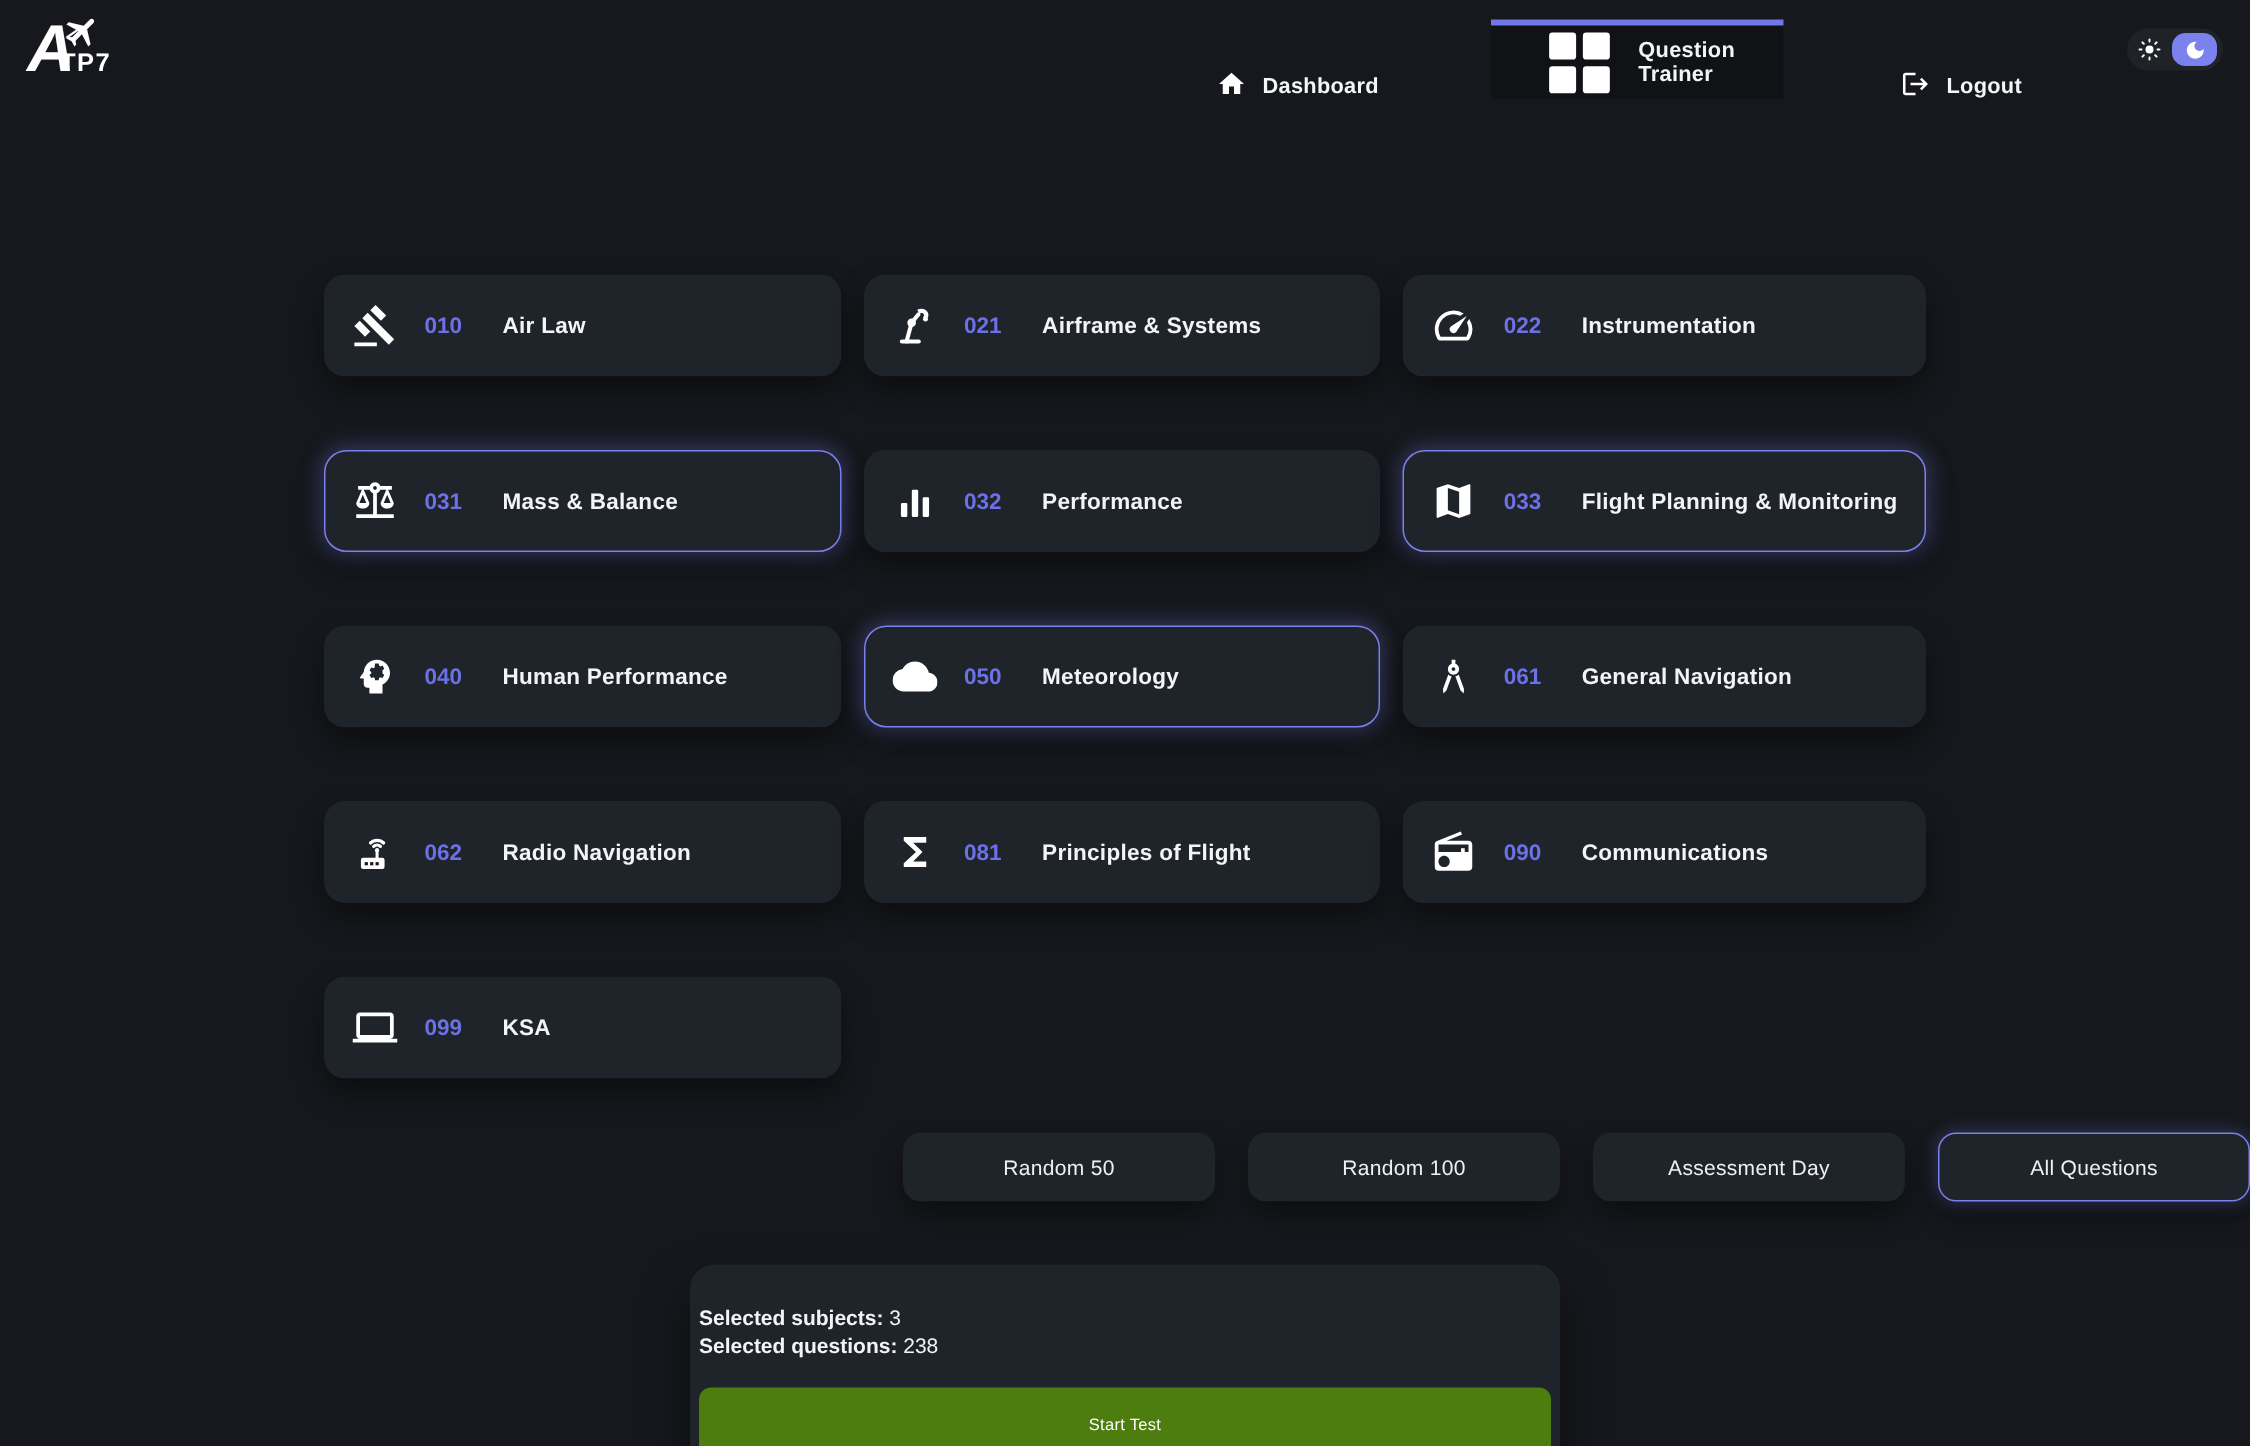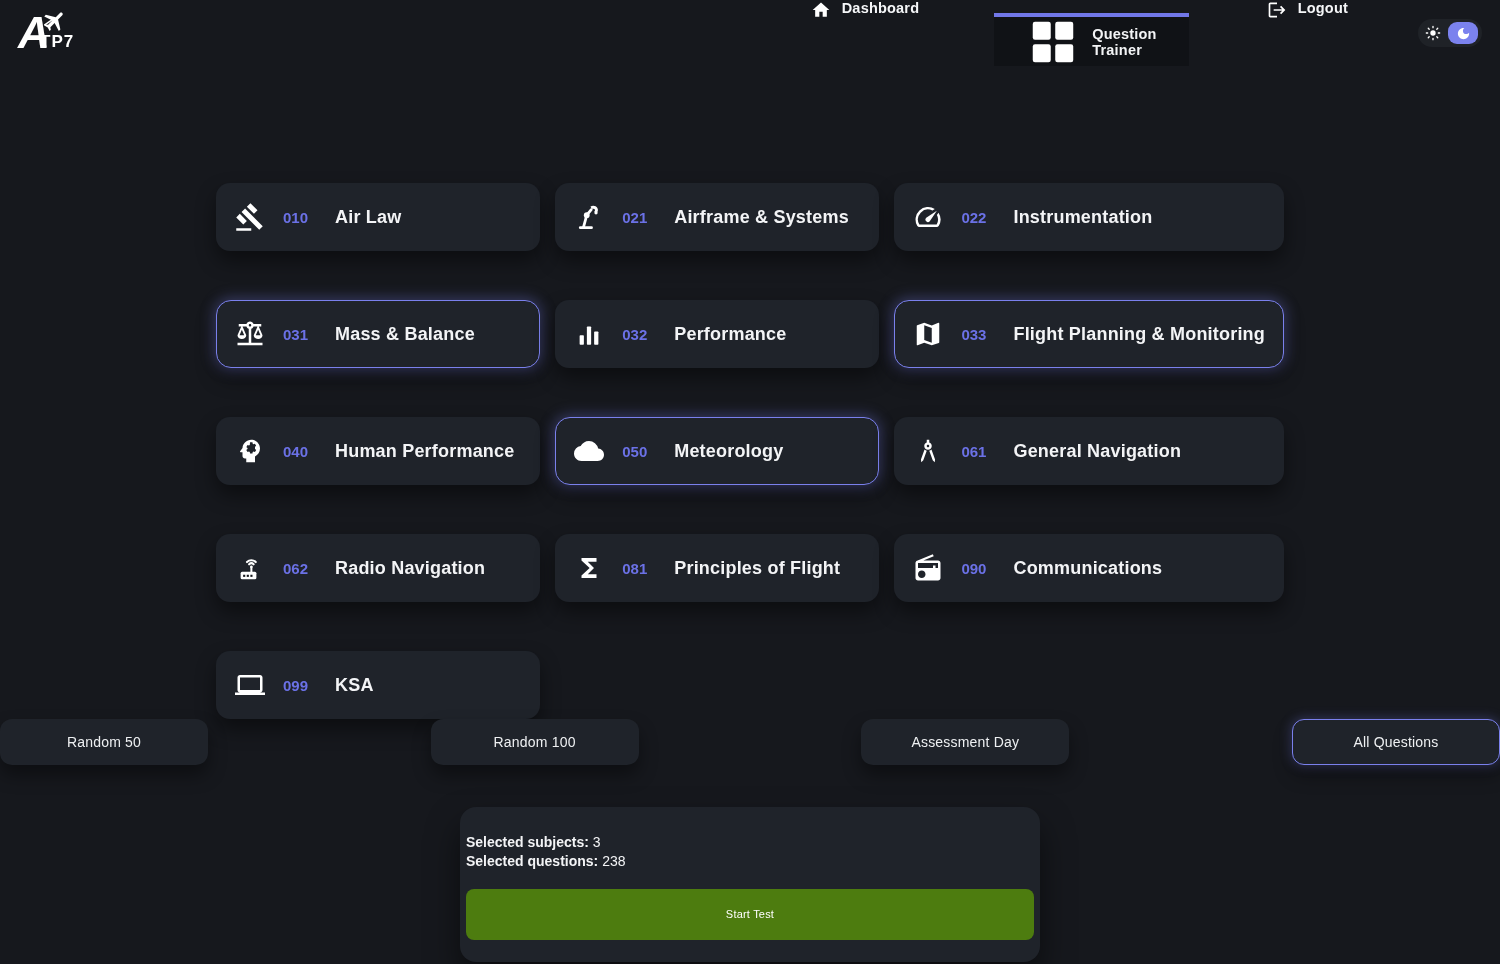--- a/index.html
+++ b/index.html
@@ -19,21 +19,21 @@
     font-size:44px; font-weight:700; font-style:italic; color:#fff; line-height:54px;
   }
   .logo-tp7 {
     position:absolute; left:24px; top:26px;
     font-size:17px; font-weight:700; color:#fff; letter-spacing:1px;
   }
   .logo-plane { position:absolute; left:26px; top:2px; width:26px; height:26px; }
 
   .nav { margin-left:auto; display:flex; align-items:stretch; height:100%; }
   .nav-item {
-    display:flex; align-items:flex-start; gap:11px;
+    display:flex; align-items:flex-end; gap:11px;
     padding:0 20px; font-size:14.5px; font-weight:700; color:#f5f6f8; cursor:pointer;
     letter-spacing:.2px;
   }
   .nav-item .nav-icon { width:20px; height:20px; display:block; }
   .nav-tab-active {
     margin-left:55px; align-self:flex-end; height:53px;
     background:#101216; border-top:4px solid #7177e8;
     display:flex; align-items:center; gap:12px; padding:12px 32px;
     font-size:14.5px; font-weight:700; cursor:pointer; letter-spacing:.2px;
   }
@@ -64,24 +64,24 @@
     margin-top:33px;
   }
   .card.selected {
     border-color:#7a80ec;
     box-shadow:0 0 14px 2px rgba(122,128,236,.35), 0 10px 20px rgba(0,0,0,.45);
     border-radius:15px;
   }
   .card .icon { width:30px; height:30px; margin-right:18px; flex:none; }
   .card .icon svg { width:100%; height:100%; display:block; }
   .card .code { color:#6b71e6; font-weight:700; font-size:15px; width:32px; margin-right:20px; flex:none; }
-  .card .title { font-weight:700; font-size:18px; color:#f3f4f6; letter-spacing:.2px; white-space:nowrap; }
+  .card .title { font-weight:700; font-size:15px; color:#f3f4f6; letter-spacing:.2px; white-space:nowrap; }
 
   
-  .quick-row { display:flex; justify-content:space-between; gap:4px; }
+  .quick-row { display:flex; justify-content:flex-end; gap:22px; margin-top:36px; }
   .quick-btn {
     width:208px; height:46px; background:#1f232a; border-radius:12px;
     border:1.5px solid transparent; display:flex; align-items:center; justify-content:center;
     font-size:14px; color:#eef0f2; cursor:pointer; letter-spacing:.2px;
     box-shadow:0 10px 18px rgba(0,0,0,.4);
   }
   .quick-btn.selected { border-color:#7a80ec; box-shadow:0 0 12px 1px rgba(122,128,236,.3), 0 10px 18px rgba(0,0,0,.4); }
 
   
   .summary {

